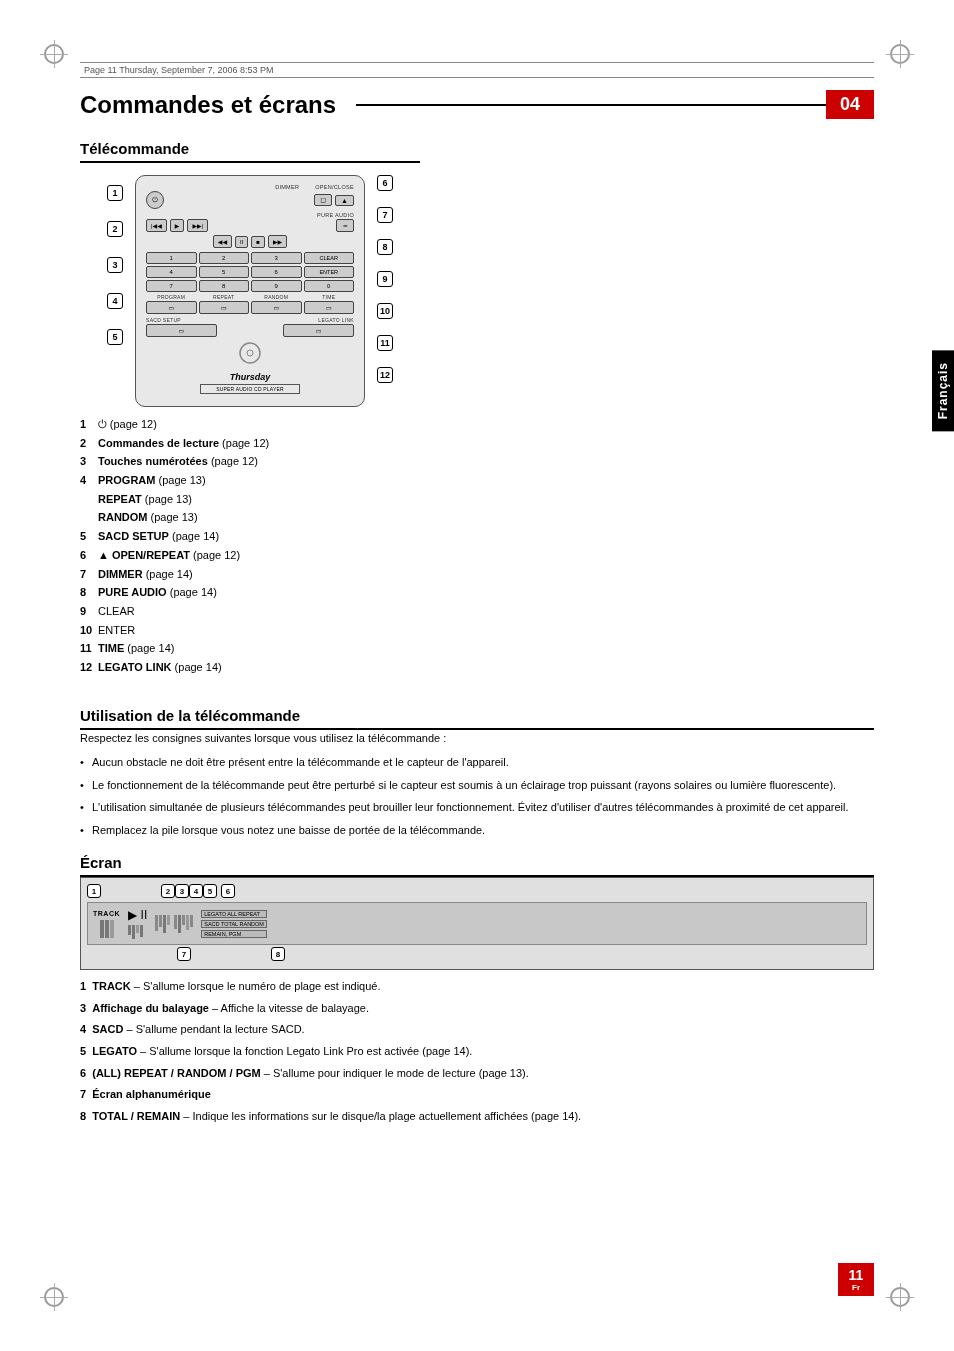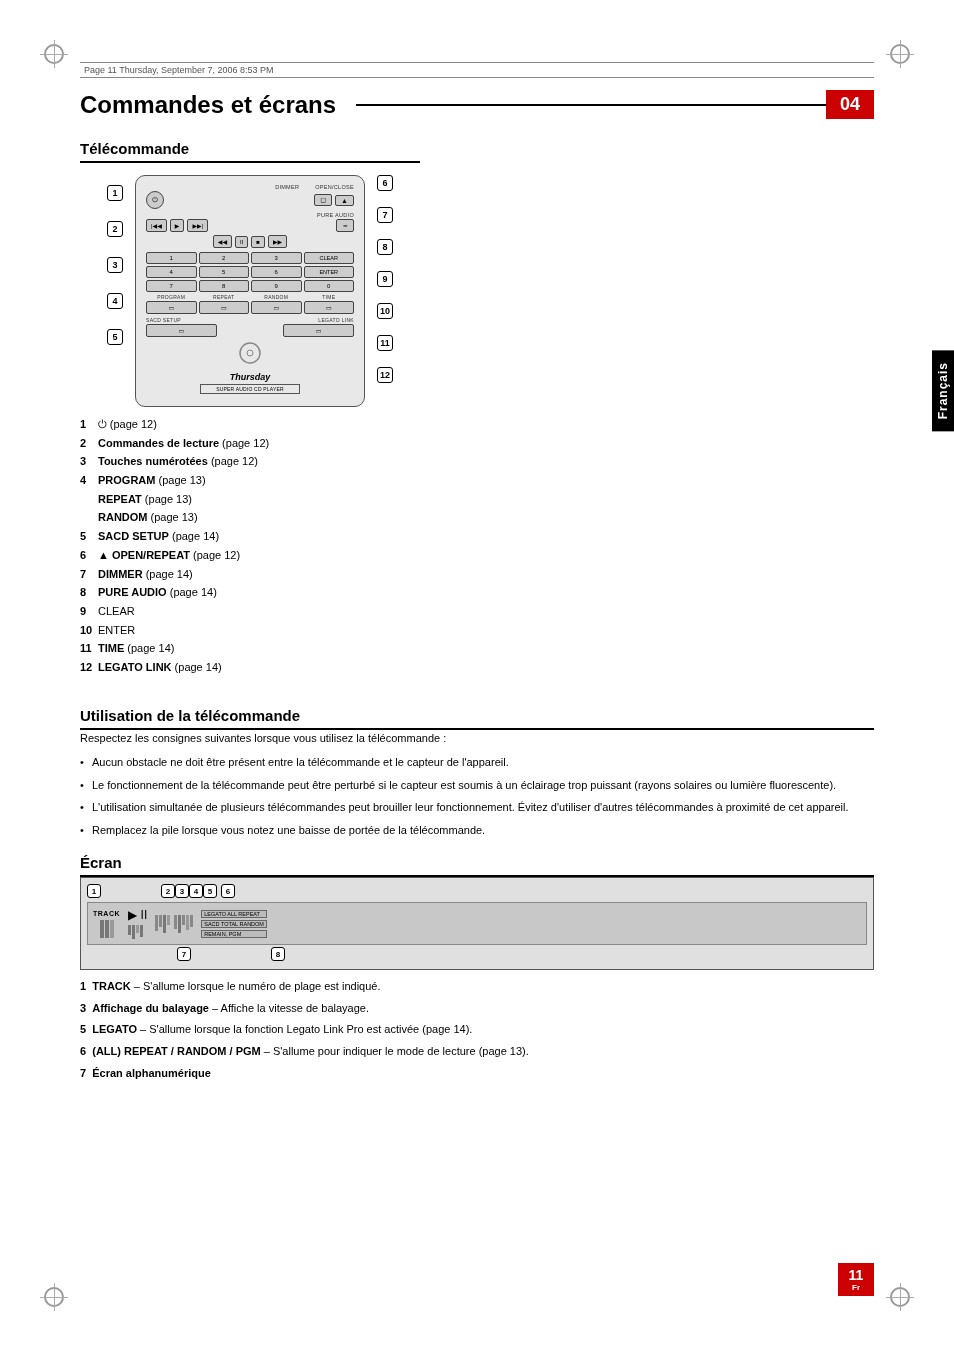--- a/index.html
+++ b/index.html
@@ -602,28 +602,34 @@
       </div>
 
       <div class="ecran-legend">
         <p>
           <strong>1&nbsp;&nbsp;TRACK</strong> – S'allume lorsque le numéro de plage est indiqué.
         </p>
         <p>
           <strong>3&nbsp;&nbsp;Affichage du balayage</strong> – Affiche la vitesse de balayage.
         </p>
         <p>
+          <strong>4&nbsp;&nbsp;SACD</strong> – S'allume pendant la lecture SACD.
+        </p>
+        <p>
           <strong>5&nbsp;&nbsp;LEGATO</strong> – S'allume lorsque la fonction Legato Link Pro est activée (page 14).
         </p>
         <p>
           <strong>6&nbsp;&nbsp;(ALL) REPEAT / RANDOM / PGM</strong> – S'allume pour indiquer le mode de lecture (page 13).
         </p>
         <p>
           <strong>7&nbsp;&nbsp;Écran alphanumérique</strong>
         </p>
+        <p>
+          <strong>8&nbsp;&nbsp;TOTAL / REMAIN</strong> – Indique les informations sur le disque/la plage actuellement affichées (page 14).
+        </p>
       </div>
     </div>
 
   </div>
 </div>
 
 <div class="page-badge">
   <span>11</span>
   <span class="page-badge-sub">Fr</span>
 </div>

